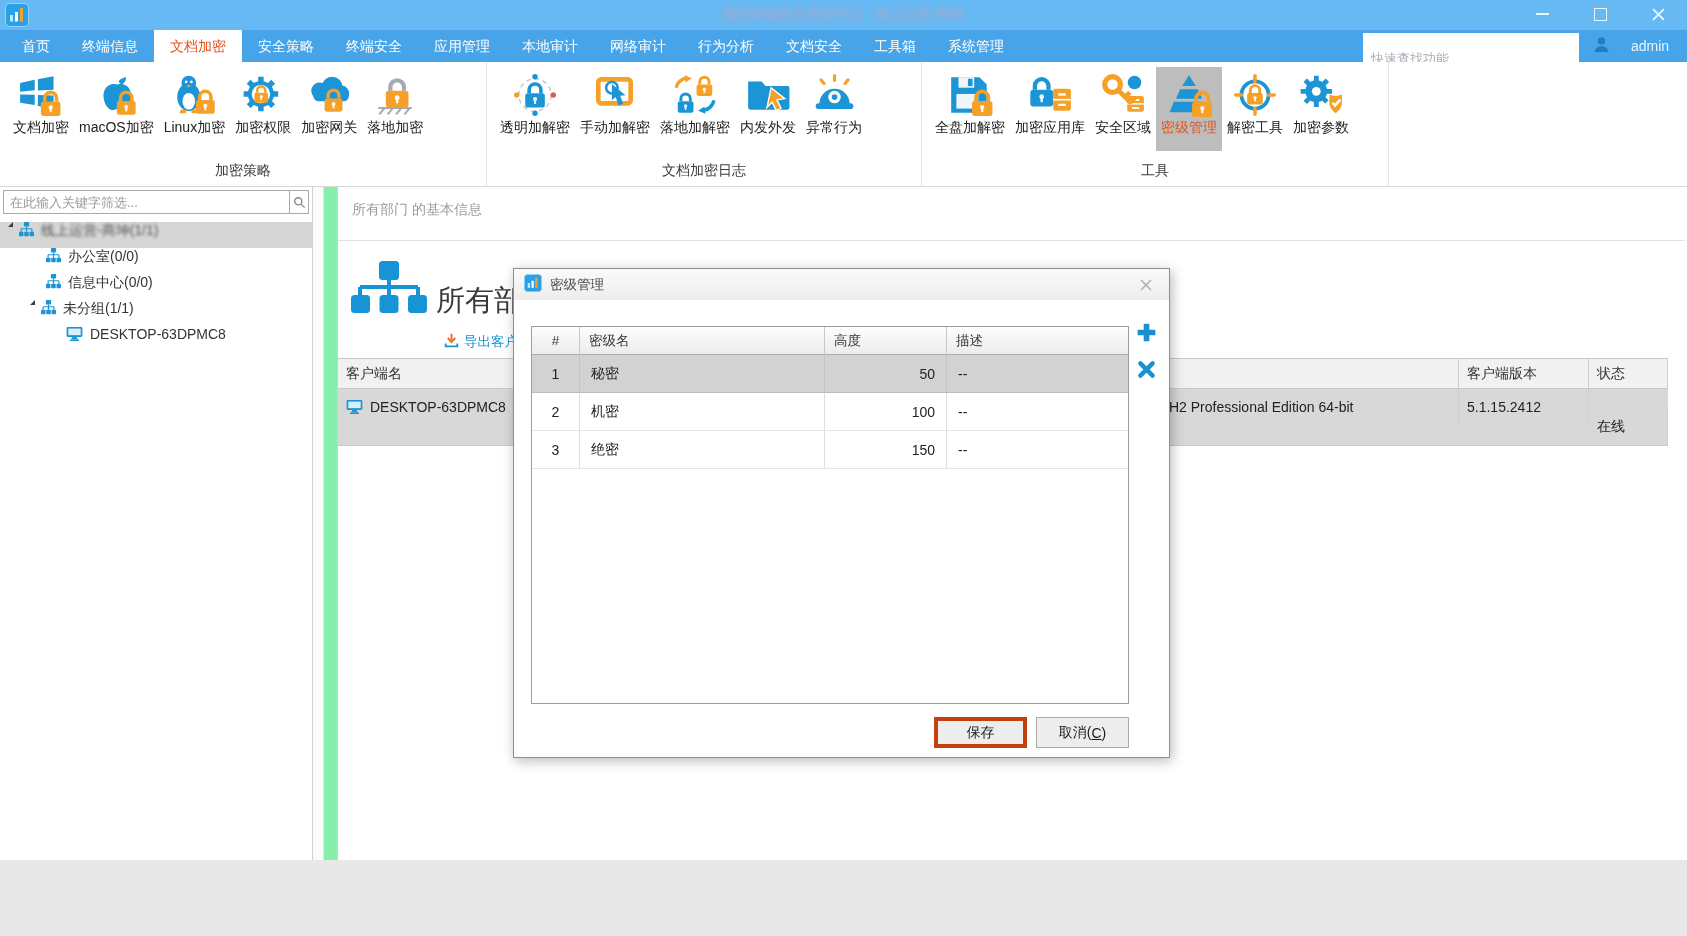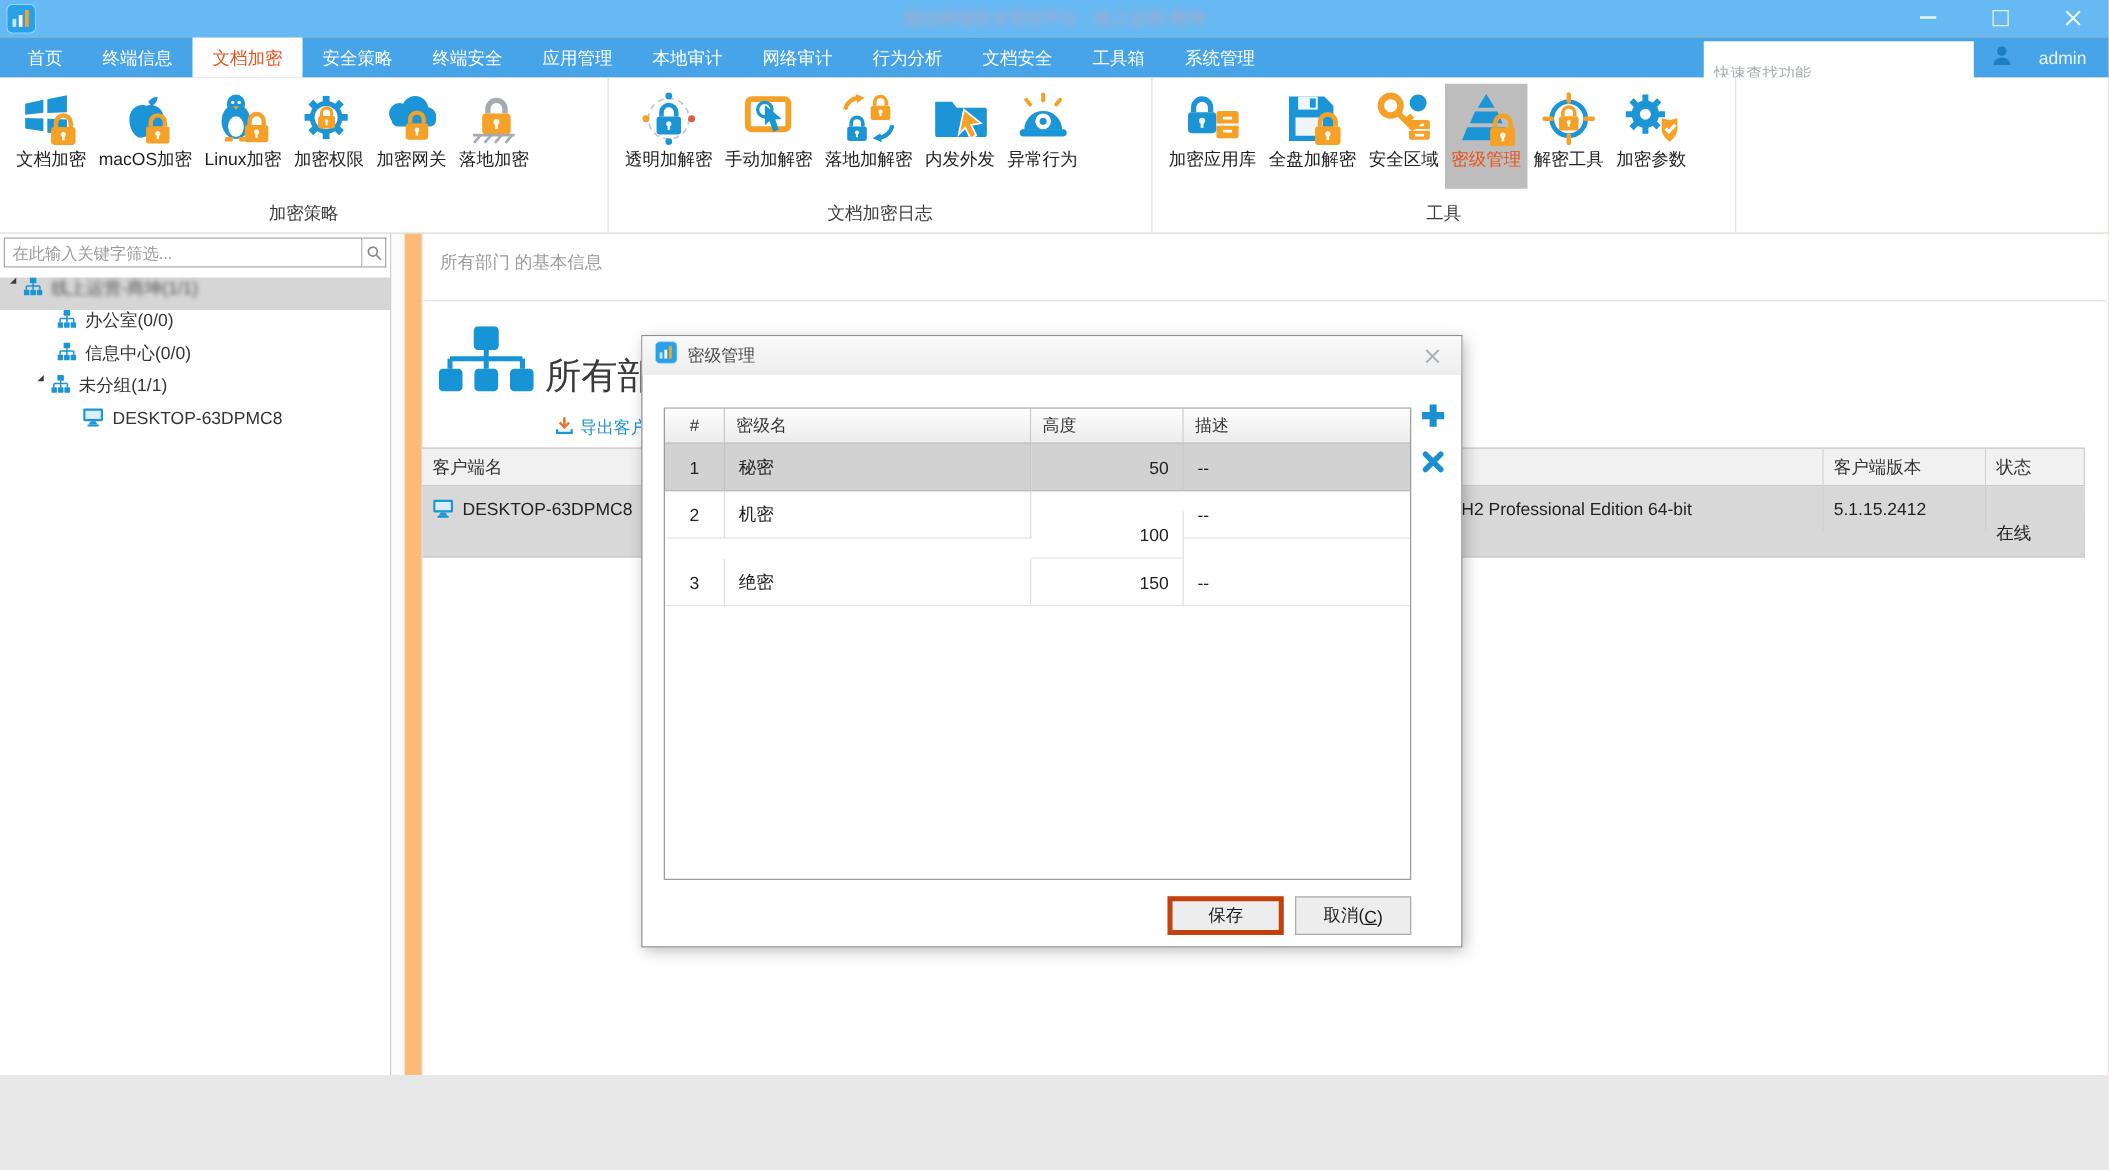--- a/index.html
+++ b/index.html
@@ -1,16 +1,16 @@
 <!DOCTYPE html>
 <html><head>
 <meta charset="utf-8">
 <style>
   html,body{margin:0;padding:0;background:#e8e8e8}
-  #app{position:relative;width:1687px;height:860px;background:#fdba74;overflow:hidden;
+  #app{position:relative;width:1687px;height:860px;background:#86efac;overflow:hidden;
        font-family:"Liberation Sans",sans-serif;-webkit-font-smoothing:antialiased}
 
   
   #titlebar{position:absolute;left:0;top:0;right:0;height:30px;background:#66b9f2}
   #app-logo{position:absolute;left:5px;top:3px;line-height:0}
   #win-title{position:absolute;left:0;right:0;top:6px;text-align:center;font-size:14px;
              color:#bfa3c0;filter:blur(2.4px);opacity:.95}
   .wbtn{position:absolute;top:0;width:36px;height:28px;display:flex;align-items:center;justify-content:center}
   #btn-min{left:1524px}#btn-max{left:1582px}#btn-close{left:1640px}
   #btn-min i{display:block;width:13px;height:2px;background:rgba(255,255,255,.85)}
@@ -354,49 +354,49 @@
             <span class="rlabel">异常行为</span>
           </div>
         </div>
         <div class="rgroup-label">文档加密日志</div>
       </div>
       <div class="rgroup" style="width: 467px;">
         <div class="ritems">
           <div class="ritem">
             <span class="ricon">
               <svg width="46" height="44" viewBox="0 0 44 42">
-                <g transform="translate(1 3) scale(1.45)">
-                  <path d="M4.5 9 V6.5 a4.5 4.5 0 0 1 9 0 V9" fill="none" stroke="#1b95d6" stroke-width="2.8"></path>
-                  <rect x="1.5" y="9" width="15" height="11" rx="2" fill="#1b95d6"></rect>
-                  <circle cx="9" cy="13.5" r="1.6" fill="rgba(255,255,255,.9)"></circle>
-                  <rect x="8.2" y="14" width="1.6" height="3.2" fill="rgba(255,255,255,.9)"></rect>
-                </g>
-                <rect x="25" y="15" width="17" height="21" rx="2" fill="#f5a128"></rect>
-                <path d="M25 25.5 h17" stroke="#fff" stroke-width="1.6"></path>
-                <path d="M30 20.5 h7 M30 30.5 h7" stroke="#fff" stroke-width="2.2"></path>
-              </svg>
-            </span>
-            <span class="rlabel">加密应用库</span>
-          </div>
-          <div class="ritem">
-            <span class="ricon">
-              <svg width="46" height="44" viewBox="0 0 44 42">
                 <path d="M4 4 h27 l7 7 v27 H4z" fill="#1b95d6"></path>
                 <rect x="11" y="4" width="15" height="10" fill="#eef6fc"></rect>
                 <rect x="20" y="5.5" width="4.5" height="7" fill="#1b95d6"></rect>
                 <rect x="9" y="20" width="21" height="14" fill="#eef6fc"></rect>
                 <g transform="translate(22 15) scale(1.3)">
                   <path d="M4.5 9 V6.5 a4.5 4.5 0 0 1 9 0 V9" fill="none" stroke="#f5a128" stroke-width="2.8"></path>
                   <rect x="1.5" y="9" width="15" height="11" rx="2" fill="#f5a128"></rect>
                   <circle cx="9" cy="13.5" r="1.6" fill="rgba(255,255,255,.9)"></circle>
                   <rect x="8.2" y="14" width="1.6" height="3.2" fill="rgba(255,255,255,.9)"></rect>
                 </g>
               </svg>
             </span>
             <span class="rlabel">全盘加解密</span>
+          </div>
+          <div class="ritem">
+            <span class="ricon">
+              <svg width="46" height="44" viewBox="0 0 44 42">
+                <g transform="translate(1 3) scale(1.45)">
+                  <path d="M4.5 9 V6.5 a4.5 4.5 0 0 1 9 0 V9" fill="none" stroke="#1b95d6" stroke-width="2.8"></path>
+                  <rect x="1.5" y="9" width="15" height="11" rx="2" fill="#1b95d6"></rect>
+                  <circle cx="9" cy="13.5" r="1.6" fill="rgba(255,255,255,.9)"></circle>
+                  <rect x="8.2" y="14" width="1.6" height="3.2" fill="rgba(255,255,255,.9)"></rect>
+                </g>
+                <rect x="25" y="15" width="17" height="21" rx="2" fill="#f5a128"></rect>
+                <path d="M25 25.5 h17" stroke="#fff" stroke-width="1.6"></path>
+                <path d="M30 20.5 h7 M30 30.5 h7" stroke="#fff" stroke-width="2.2"></path>
+              </svg>
+            </span>
+            <span class="rlabel">加密应用库</span>
           </div>
           <div class="ritem">
             <span class="ricon">
               <svg width="46" height="44" viewBox="0 0 44 42">
                 <circle cx="33" cy="9" r="6.5" fill="#1b95d6"></circle>
                 <rect x="26" y="22" width="16" height="15" rx="2" fill="#f5a128"></rect>
                 <path d="M26 29.5 h16" stroke="#fff" stroke-width="1.4"></path>
                 <path d="M30.5 25.8 h7 M30.5 33.5 h7" stroke="#fff" stroke-width="2"></path>
                 <circle cx="12" cy="11" r="7.5" fill="none" stroke="#f5a128" stroke-width="5"></circle>
                 <path d="M17 16 L30 29 M24 23 l4.5 -4.5 M29 28 l4.5 -4.5" stroke="#f5a128" stroke-width="4.5" fill="none"></path>
@@ -605,21 +605,21 @@
         </div>
         <div class="dtr selected">
           <div class="dtd al-c" style="width: 48px;">1</div>
           <div class="dtd" style="width: 245px;">秘密</div>
           <div class="dtd al-r" style="width: 122px;">50</div>
           <div class="dtd" style="flex: 1 1 0%;">--</div>
         </div>
         <div class="dtr">
           <div class="dtd al-c" style="width: 48px;">2</div>
           <div class="dtd" style="width: 245px; text-align: center;">机密</div>
-          <div class="dtd al-r" style="width: 122px; margin-top: 16px;">100</div>
+          <div class="dtd al-r" style="width: 122px;">100</div>
           <div class="dtd" style="flex: 1 1 0%;">--</div>
         </div>
         <div class="dtr">
           <div class="dtd al-c" style="width: 48px;">3</div>
           <div class="dtd" style="width: 245px;">绝密</div>
           <div class="dtd al-r" style="width: 122px;">150</div>
           <div class="dtd" style="flex: 1 1 0%;">--</div>
         </div>
       </div>
     <div class="dlg-side-btn" id="dlg-add">

